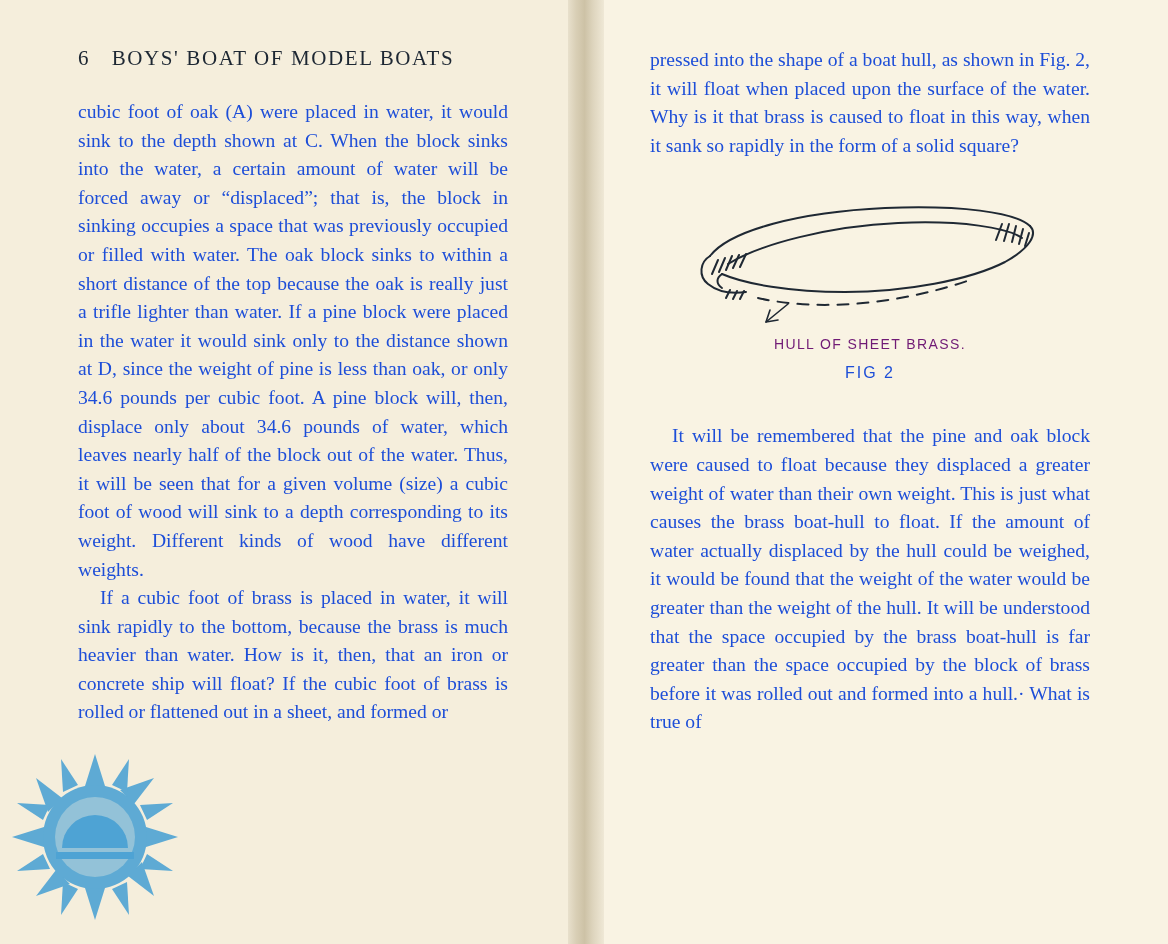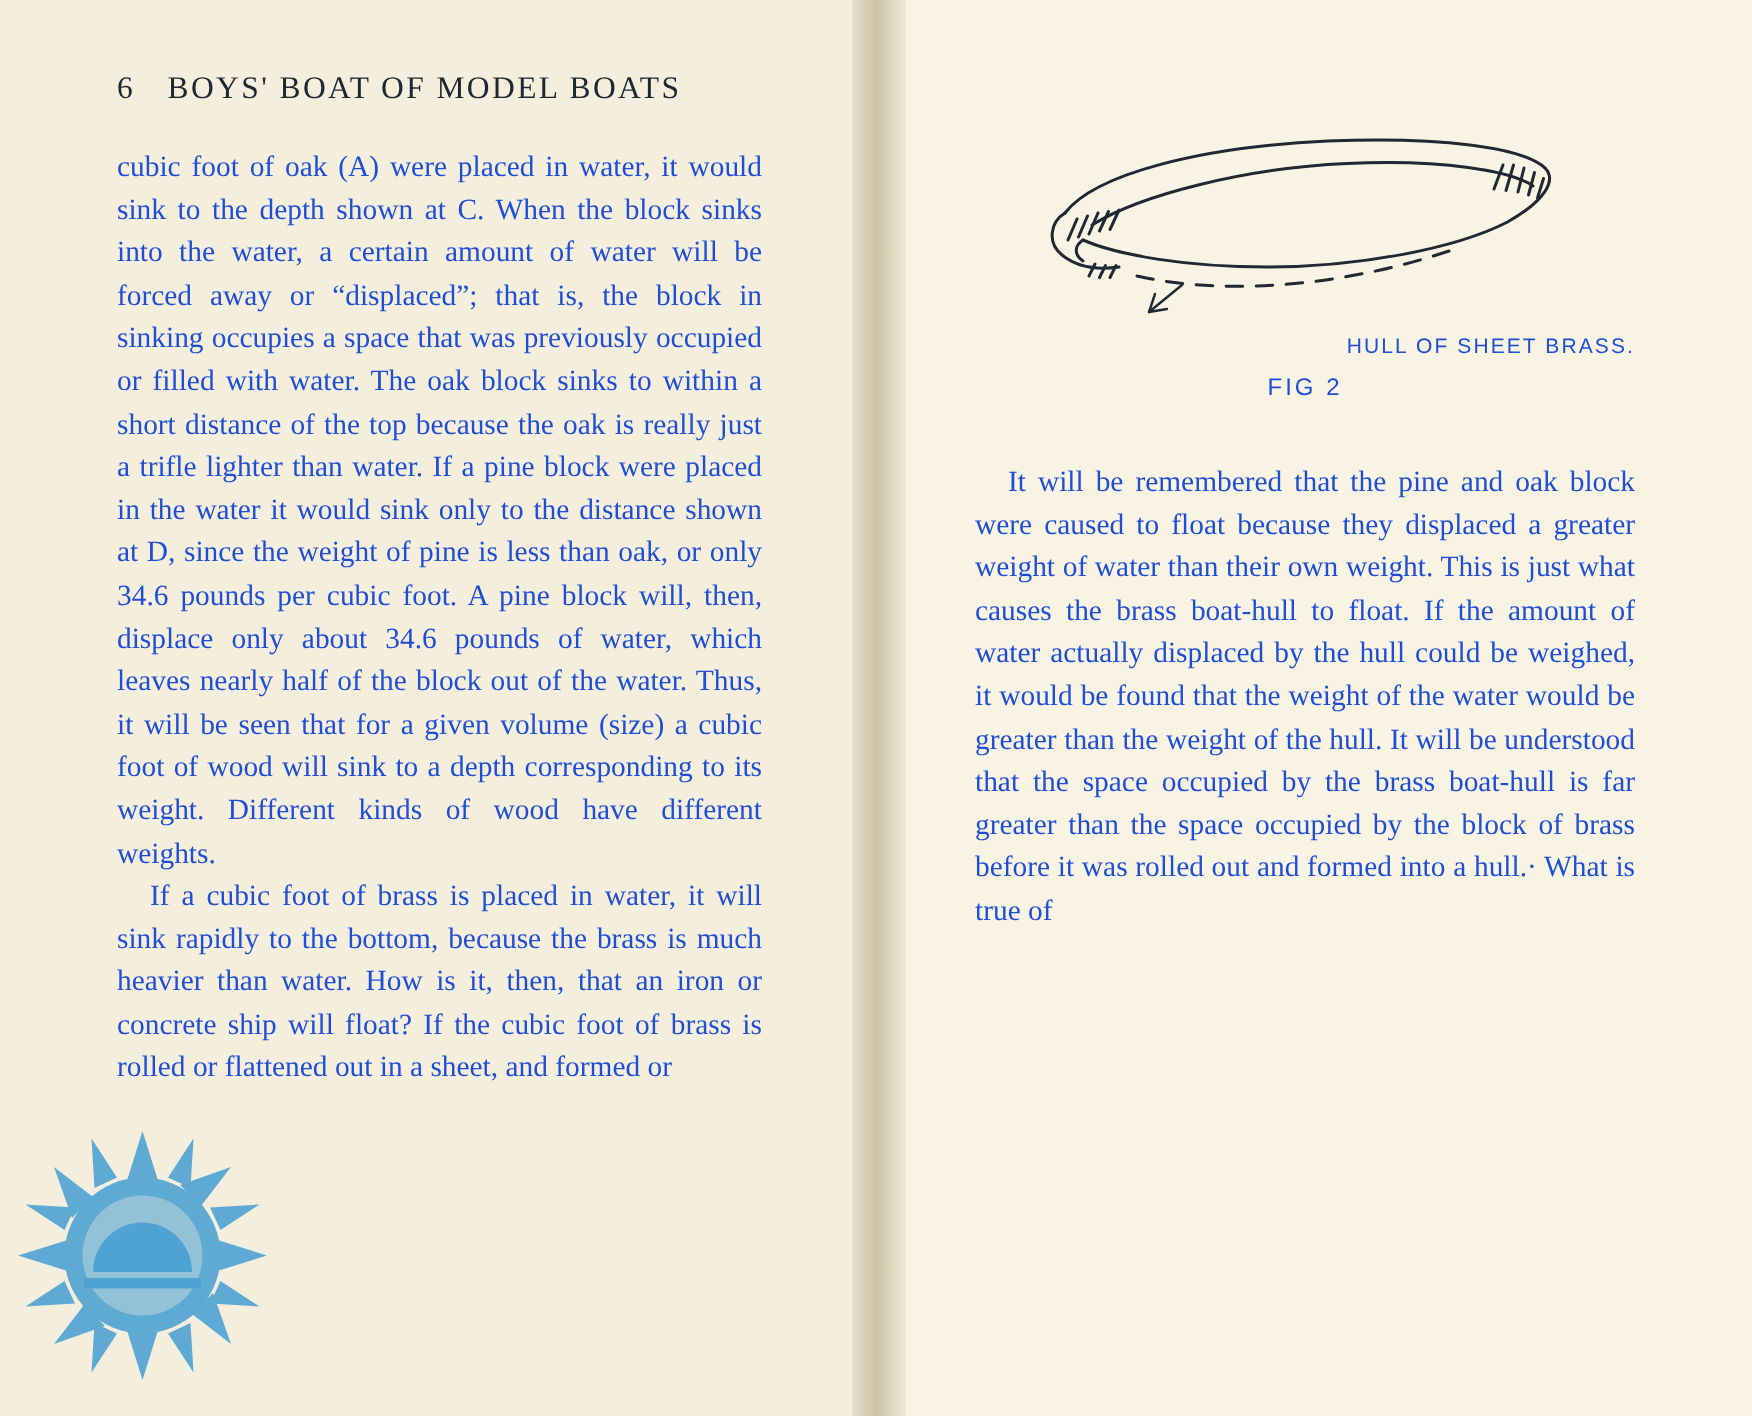--- a/index.html
+++ b/index.html
@@ -66,22 +66,22 @@
   .col-text p + p { margin-top: 0; }
   .figure {
     margin: 26px 0 14px 0;
     text-align: center;
   }
   .figure svg { display: block; margin: 0 auto; }
   .fig-caption {
     font-family: "Liberation Sans", sans-serif;
     font-size: 14px;
     letter-spacing: 1.4px;
-    color: #1d4ed8;
-    text-align: right;
+    color: #701a75;
+    text-align: center;
   }
   .fig-label {
     font-family: "Liberation Sans", sans-serif;
     font-size: 16px;
     letter-spacing: 2px;
     color: #1d4ed8;
     text-align: center;
     margin-top: 12px;
     margin-bottom: 16px;
   }
@@ -126,20 +126,23 @@
     </div>
     <div class="col-text">
       <p>cubic foot of oak (A) were placed in water, it would sink to the depth shown at C. When the block sinks into the water, a certain amount of water will be forced away or “displaced”; that is, the block in sinking occupies a space that was previously occupied or filled with water.   The oak block sinks to within a short distance of the top because the oak is really just a trifle lighter than water. If a pine block were placed in the water it would sink only to the distance shown at D, since the weight of pine is less than oak, or only 34.6 pounds per cubic foot.   A pine block will, then, displace only about 34.6 pounds of water, which leaves nearly half of the block out of the water.   Thus, it will be seen that for a given volume (size) a cubic foot of wood will sink to a depth corresponding to its weight.   Different kinds of wood have different weights.</p>
       <p class="indent">If a cubic foot of brass is placed in water, it will sink rapidly to the bottom, because the brass is much heavier than water.   How is it, then, that an iron or concrete ship will float?   If the cubic foot of brass is rolled or flattened out in a sheet, and formed or</p>
     </div>
   </div>
 
   <div class="gutter"></div>
 
   <div class="page page-right">
+    <div class="col-text">
+      <p>pressed into the shape of a boat hull, as shown in Fig. 2, it will float when placed upon the surface of the water.   Why is it that brass is caused to float in this way, when it sank so rapidly in the form of a solid square?</p>
+    </div>
 
     <div class="figure">
       <span>
       <svg width="400" height="150" viewBox="0 0 400 150">
         <g fill="none" stroke="#1f2833" stroke-width="2" stroke-linecap="round">
 
           <path d="M40 70 C 60 44, 130 26, 215 22 C 290 19, 345 26, 360 40"></path>
 
           <path d="M360 40 C 368 48, 360 62, 335 76 C 300 94, 235 106, 175 106 C 120 106, 75 98, 52 88"></path>
 

